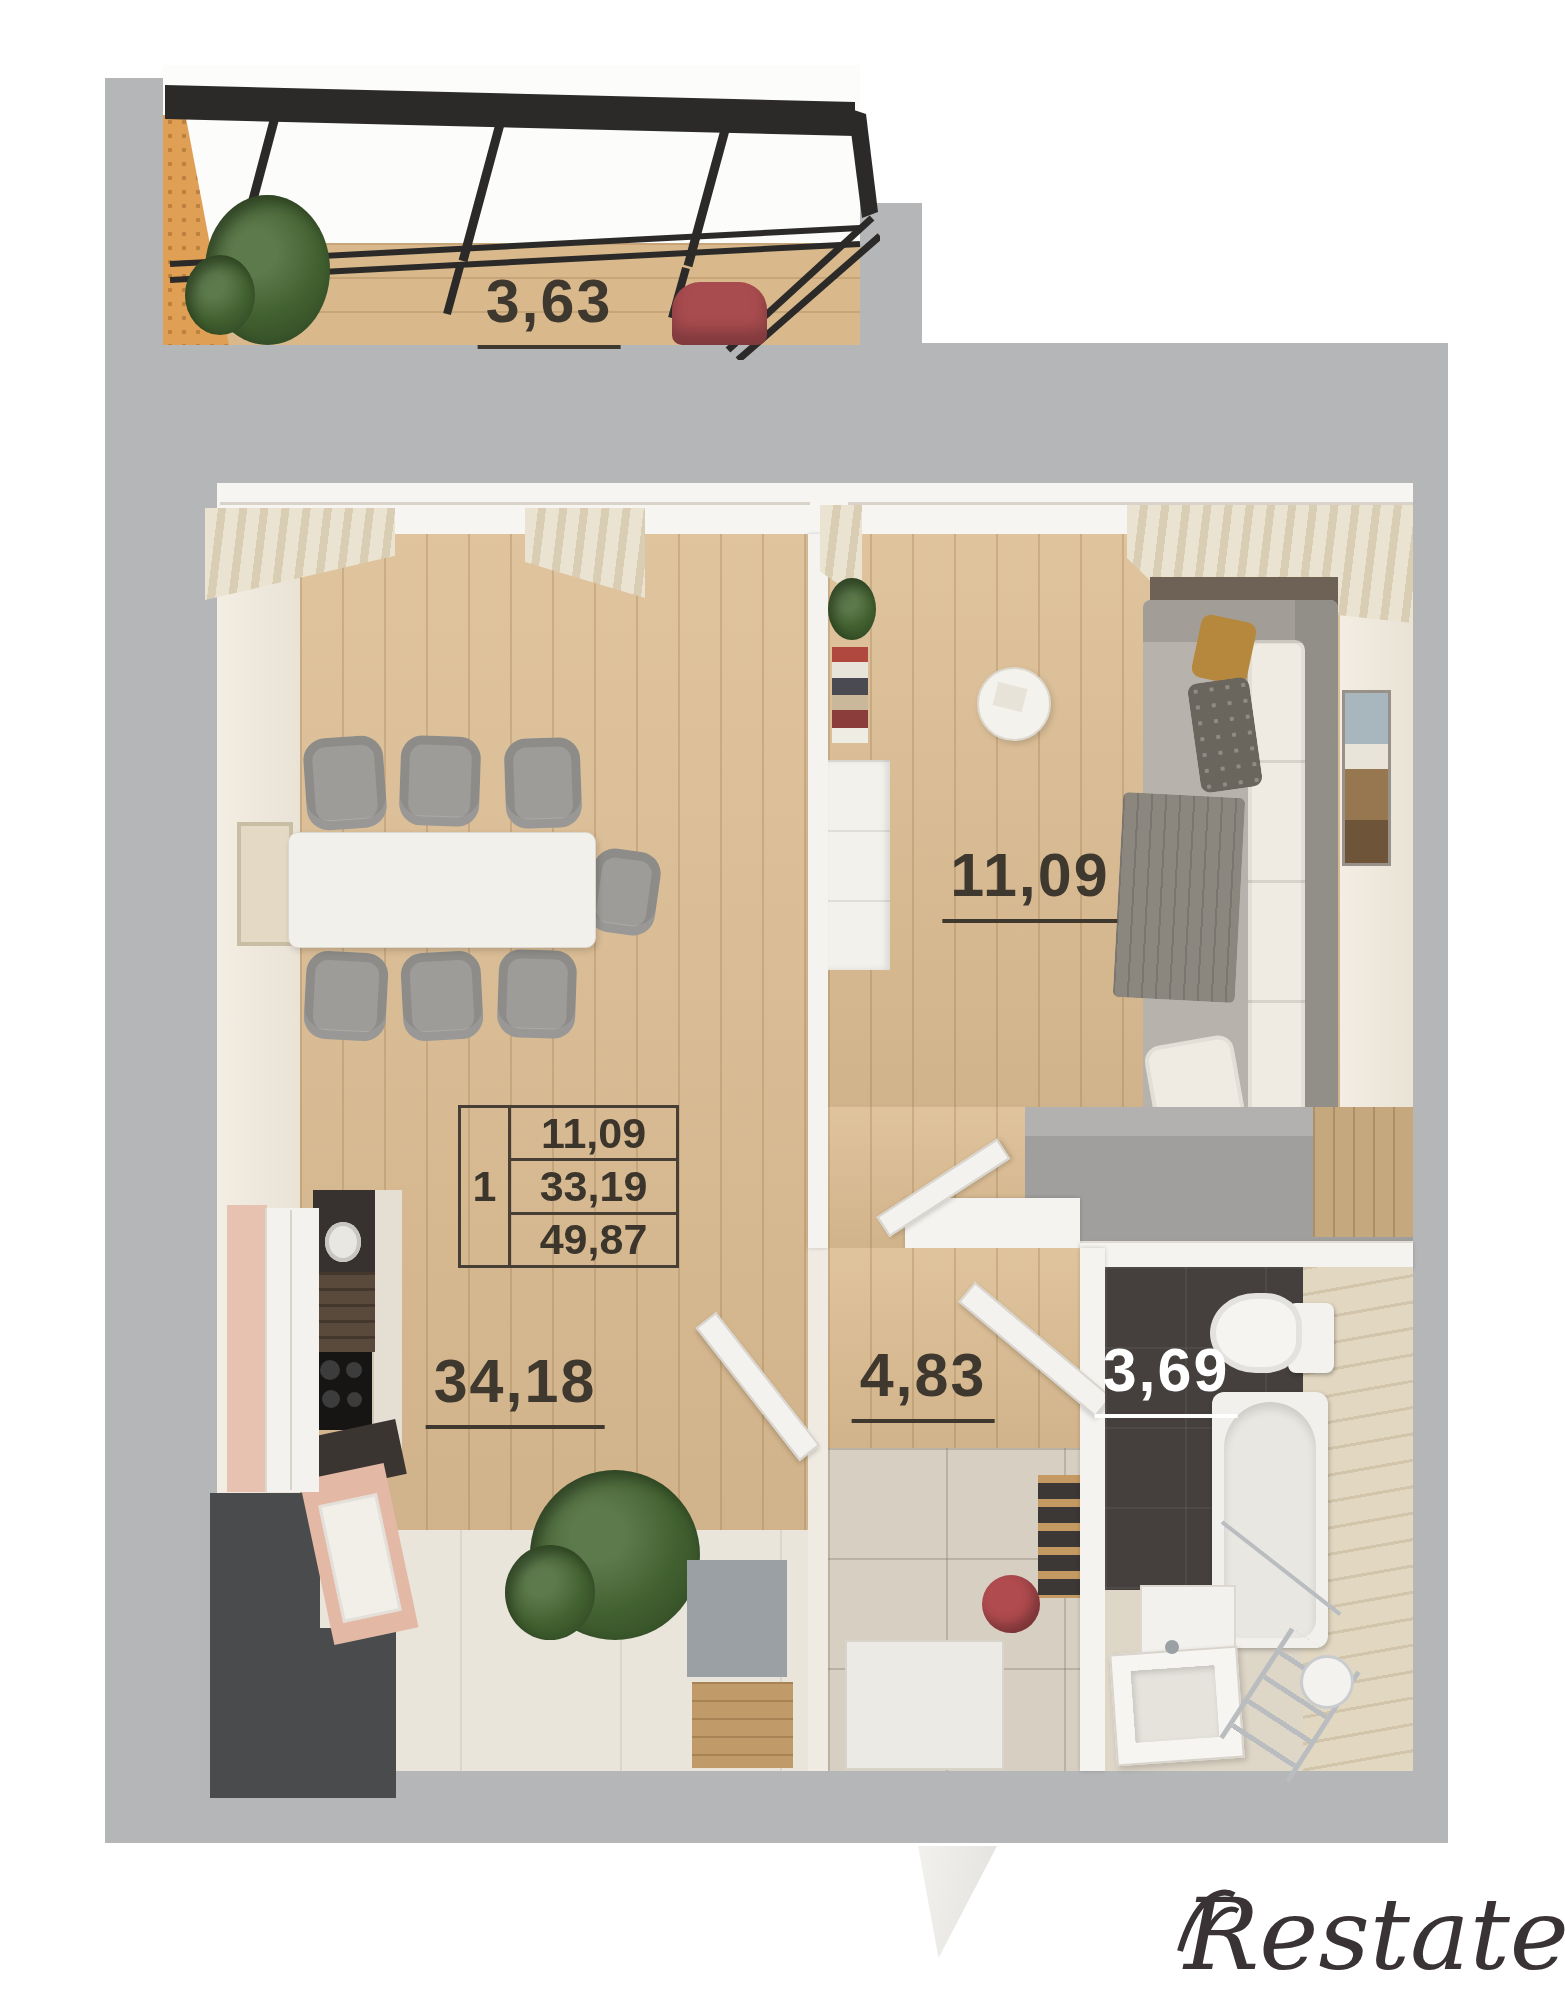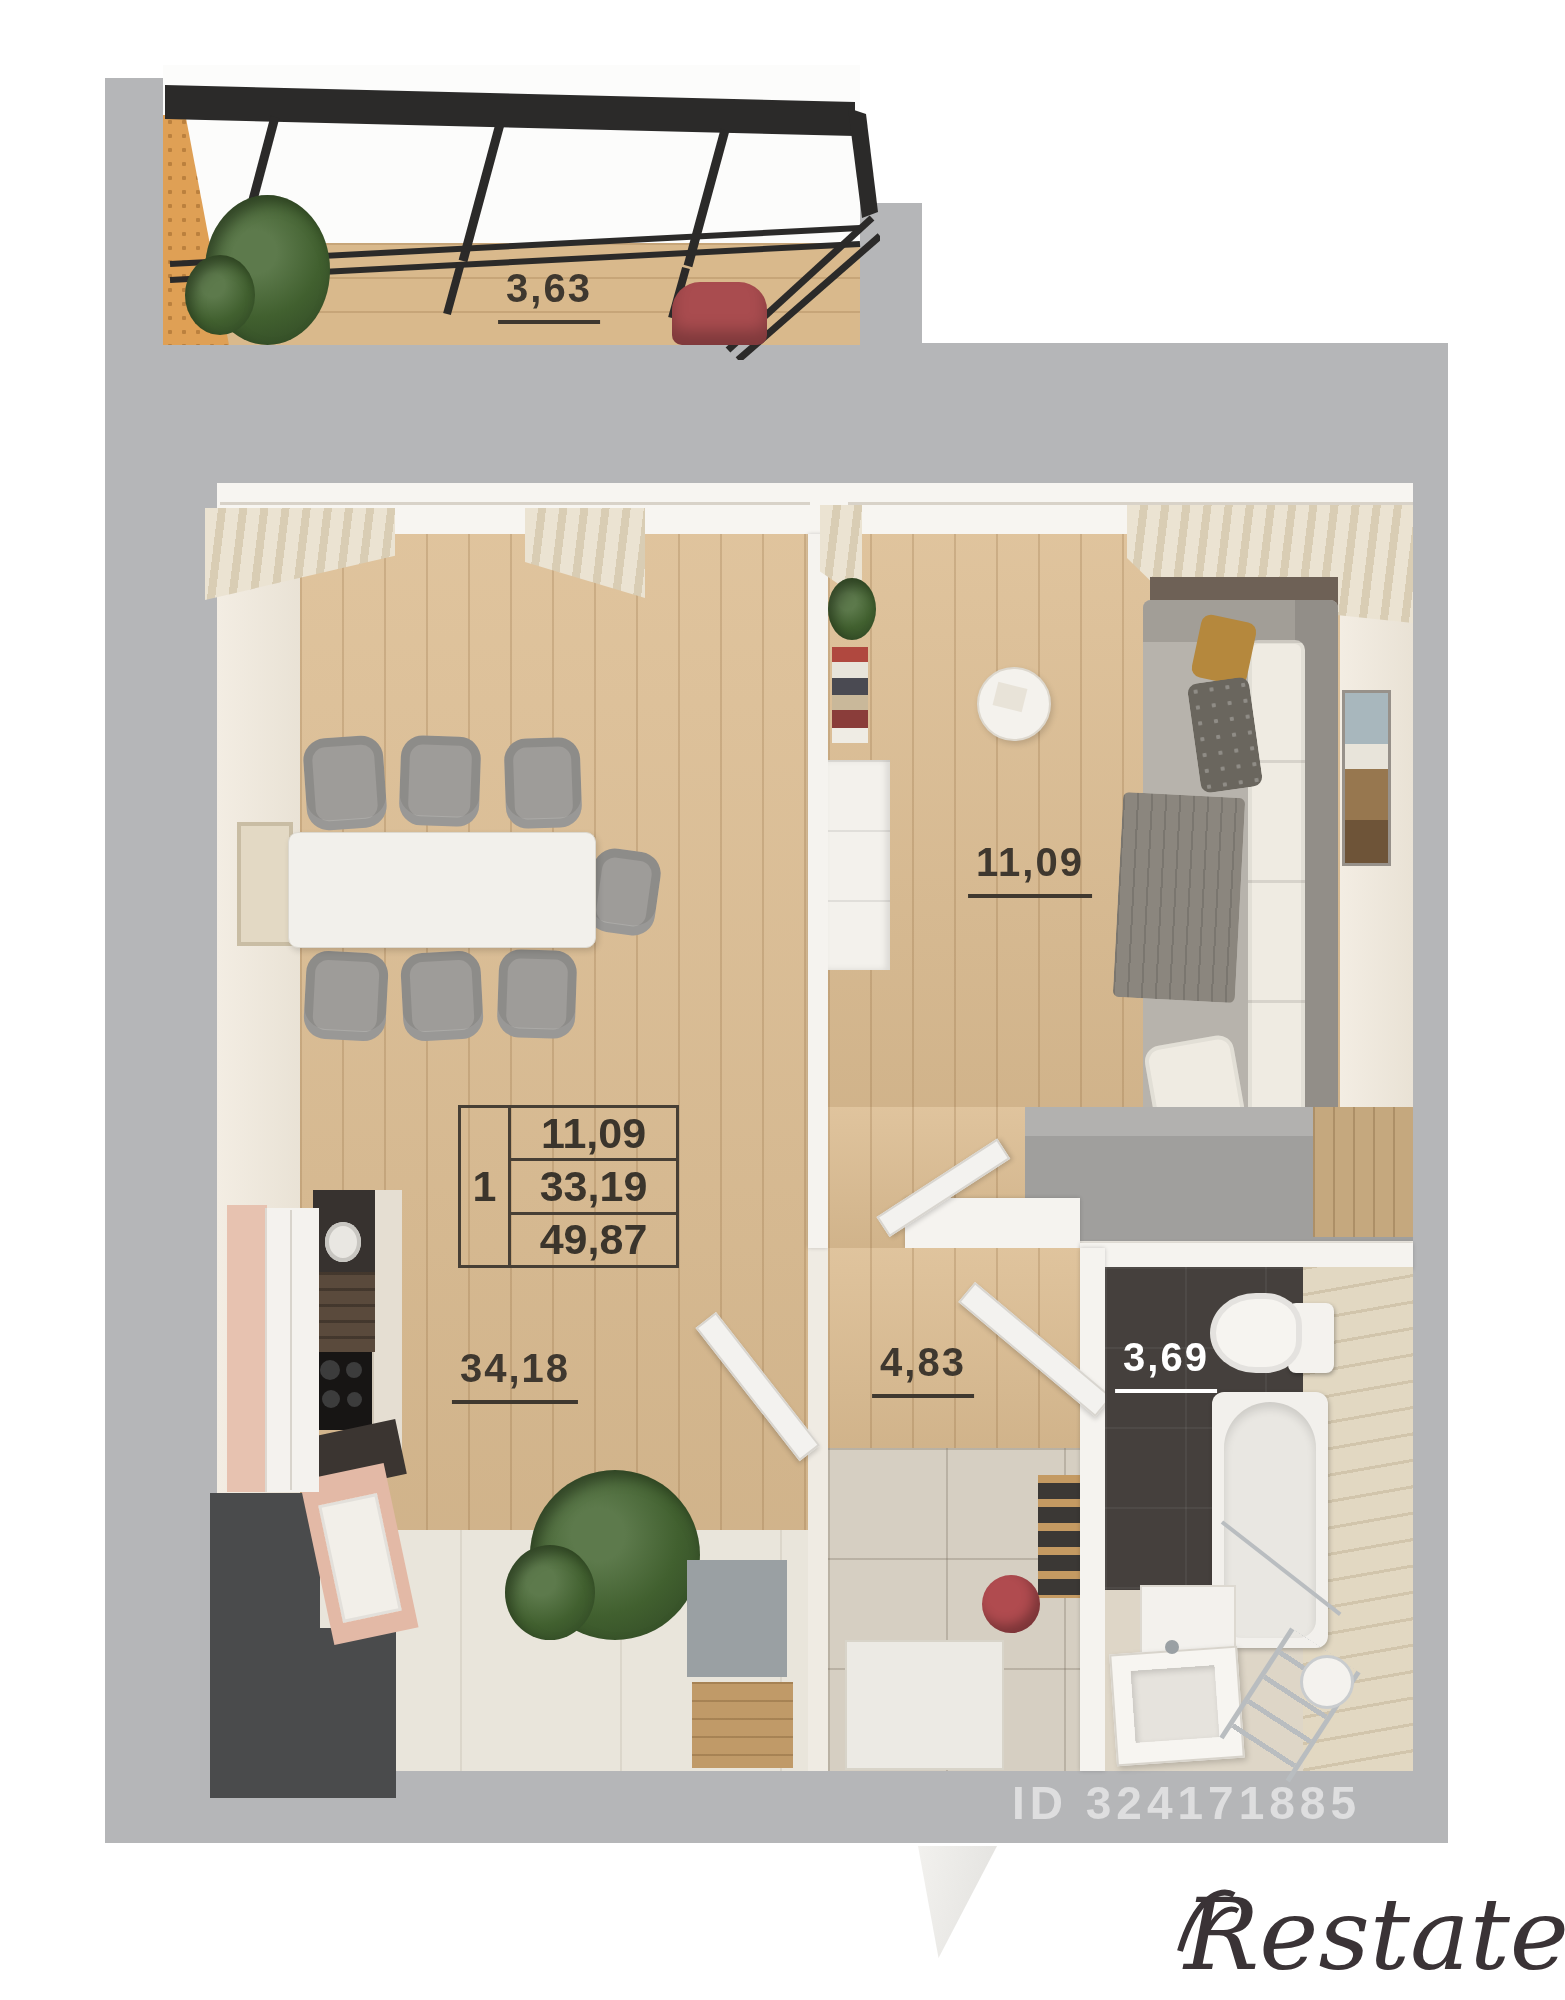--- a/index.html
+++ b/index.html
@@ -16,21 +16,21 @@
   .tile{background-color:#d6cfc2;
         background-image:repeating-linear-gradient(90deg, rgba(120,110,95,.30) 0 2px, rgba(0,0,0,0) 2px 118px),
                          repeating-linear-gradient(180deg, rgba(120,110,95,.30) 0 2px, rgba(0,0,0,0) 2px 110px);}
   .lightfloor{background:#e9e5db;
         background-image:repeating-linear-gradient(90deg, rgba(140,130,110,.15) 0 2px, rgba(0,0,0,0) 2px 160px);}
   .cream-wall{background:linear-gradient(90deg,#f3ede3,#e9e2d5);}
   .white-wall{background:#f5f3ef;box-shadow:0 0 4px rgba(0,0,0,.18);}
   .window-band{background:#f7f5f1;border-bottom:3px solid #e0dcd4;}
   .curtain{background:repeating-linear-gradient(97deg,#ebe3d2 0 13px,#d9cdb4 13px 21px);}
   
-  .lbl{color:#3f382f;font-size:40px;font-weight:bold;letter-spacing:2px;
+  .lbl{color:#3f382f;font-size:61px;font-weight:bold;letter-spacing:2px;
        border-bottom:4px solid #3f382f;padding:0 8px 9px 8px;transform:translateX(-50%);
        white-space:nowrap;}
   .lbl.light{color:#ffffff;border-bottom-color:#ffffff;}
   
   .sumtable{display:flex;border:3px solid #473f35;color:#3b352c;font-size:43px;font-weight:bold;}
   .sumtable .col-rooms{width:47px;display:flex;align-items:center;justify-content:center;
        border-right:3px solid #473f35;}
   .sumtable .col-vals{flex:1;display:flex;flex-direction:column;}
   .sumtable .col-vals div{height:51px;display:flex;align-items:center;justify-content:center;}
   .sumtable .col-vals div + div{border-top:3px solid #473f35;}
@@ -220,21 +220,20 @@
   <div class="abs" style="left:1248px;top:1640px;width:74px;height:130px;transform:rotate(33deg);
        border-left:5px solid #b9bdc0;border-right:5px solid #b9bdc0;
        background:repeating-linear-gradient(180deg, transparent 0 24px, #b9bdc0 24px 29px);"></div>
   <div class="abs" style="left:1300px;top:1655px;width:48px;height:48px;border-radius:50%;background:#f4f2ee;border:3px solid #c9ccce;"></div>
 
   <div class="abs lbl light" style="left:1166px;top:1335px;">3,69</div>
 
   <div class="abs" style="left:918px;top:1846px;width:79px;height:112px;background:linear-gradient(100deg,#f2f1ee,#e2e1de);
        clip-path:polygon(0 0,100% 0,26% 100%);"></div>
 
-  <div class="abs watermark" style="left:1012px;top:1776px;">ID 324171885</div>
 
   <div class="abs" style="right:-4px;top:1885px;display:flex;align-items:flex-start;">
     <svg width="72" height="78" viewBox="0 0 72 78" style="margin-right:-56px;margin-top:-6px;">
       <path d="M12,72 C28,18 52,8 66,16" fill="none" stroke="#3a3336" stroke-width="6"></path>
       <path d="M30,74 C44,34 60,26 70,32" fill="none" stroke="#3a3336" stroke-width="5"></path>
     </svg>
     <span class="brand">Restate</span>
   </div>
 
 </div>

